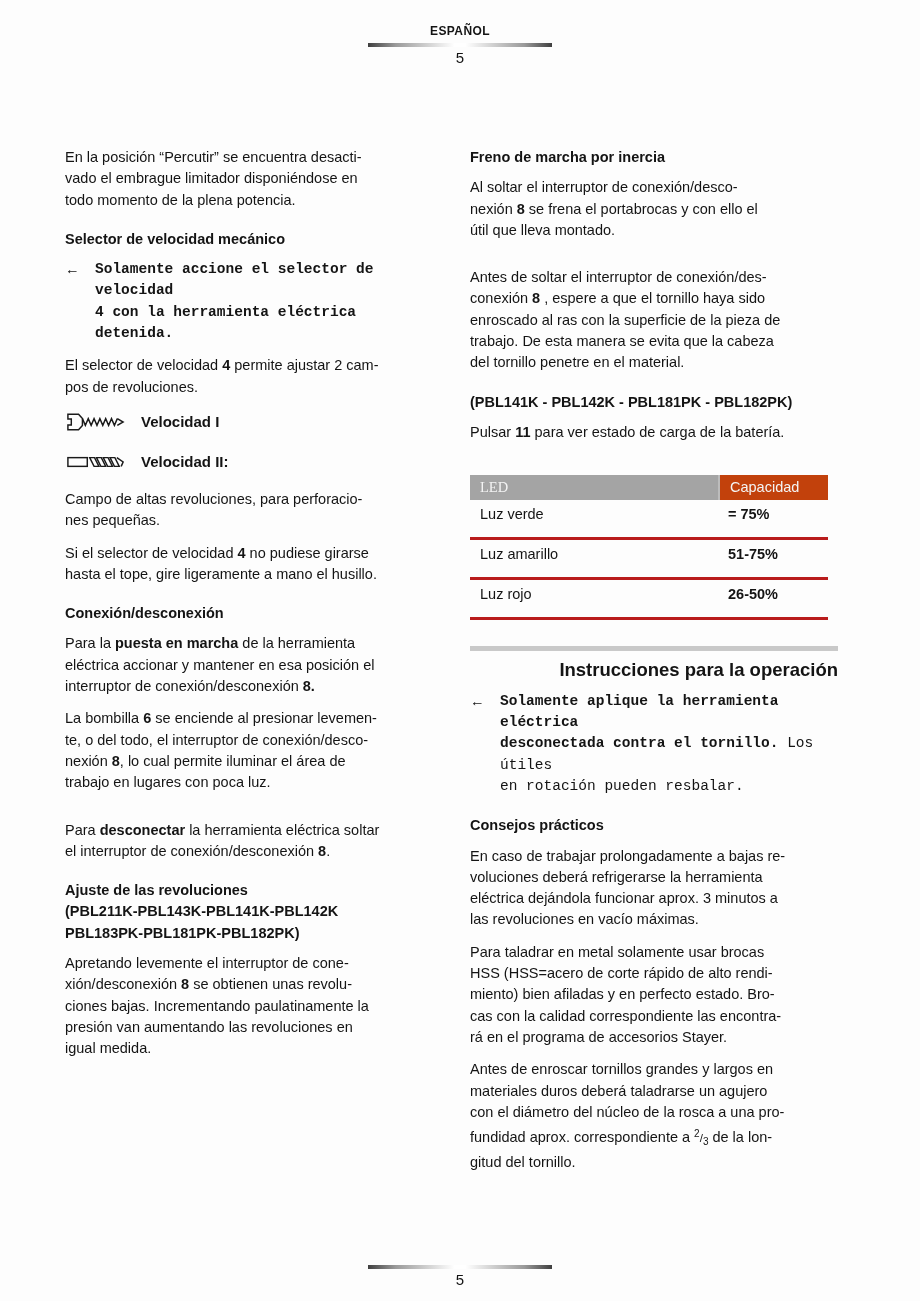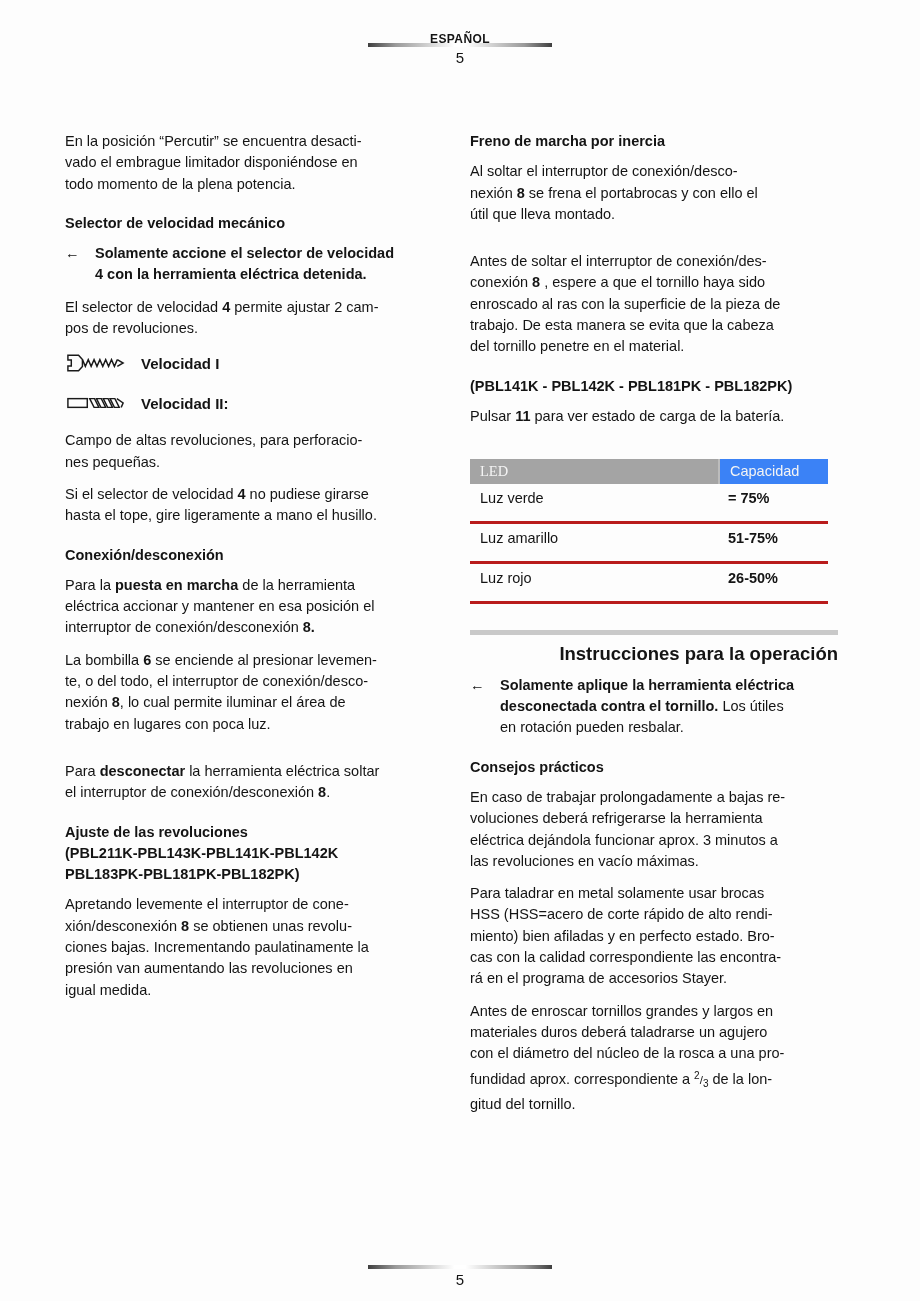--- a/index.html
+++ b/index.html
@@ -2,57 +2,57 @@
 <html><head>
 <meta charset="utf-8">
 <style>
   html,body{margin:0;padding:0;background:#e8e8e8;}
   .page{
     position:relative;width:920px;height:1301px;background:#fdfdfd;
     font-family:"Liberation Sans","DejaVu Sans",sans-serif;
     color:#141414;overflow:hidden;
   }
   
-  .hdr-label{position:absolute;top:32px;left:0;width:920px;text-align:center;
+  .hdr-label{position:absolute;top:24px;left:0;width:920px;text-align:center;
     font-size:12px;font-weight:bold;letter-spacing:.4px;}
   .grad-line{position:absolute;left:368px;width:184px;height:4px;
     background:linear-gradient(90deg,#3f3f3f 0%,#9a9a9a 15%,#ffffff 47%,#ffffff 53%,#9a9a9a 85%,#3f3f3f 100%);}
   .grad-top{top:43px;}
   .grad-bottom{top:1265px;}
   .hdr-page{position:absolute;top:49px;left:0;width:920px;text-align:center;font-size:15px;}
   .ftr-page{position:absolute;top:1271px;left:0;width:920px;text-align:center;font-size:15px;}
   
   .col{position:absolute;top:131px;width:368px;font-size:14.5px;line-height:21.3px;}
   .col-left{left:65px;}
   .col-right{left:470px;}
-  .col > :first-child{margin-top:0;}
+  .col > :first-child{margin-top:16px;}
   .p{margin:0 0 11px;white-space:pre-line;}
   .mt-lg{margin-top:26px;}
   h2,h3{white-space:pre-line;}
   h3{font-size:14.5px;line-height:21.3px;margin:18px 0 9px;font-weight:bold;}
   h3.mt-xl{}
   h2{font-size:18.5px;line-height:24px;margin:0 0 9px;font-weight:bold;text-align:right;}
   .note{display:flex;margin:0 0 11px;}
   .arrow{flex:0 0 30px;width:30px;font-weight:bold;}
-  .note-text{flex:1;white-space:pre-line;}
+  .note-text{flex:1;white-space:pre-line;font-family:Liberation Mono, monospace;}
   .bold{font-weight:bold;}
   .sup{font-size:10px;vertical-align:5px;}
   .sub{font-size:10px;vertical-align:-3px;}
   .frac{font-size:11.5px;}
   
   .icon-row{display:flex;align-items:center;margin:8px 0 14px;height:26px;}
   .icon-row svg{width:62px;height:24px;margin-right:14px;flex:0 0 62px;}
   .icon-label{font-weight:bold;font-size:15px;}
   .tool-icon path,.tool-icon rect{fill:none;stroke:#1a1a1a;stroke-width:1.5;stroke-linejoin:miter;}
   
   .cap-table{width:358px;border-collapse:collapse;margin-top:32px;table-layout:fixed;}
   .cap-table th{font-weight:normal;text-align:left;height:25px;
     color:#f4f4f4;font-size:14.5px;padding:0 0 0 10px;}
   .th-led{background:#a4a4a4;font-family:Liberation Serif, serif;}
-  .th-cap{background:#3b82f6;border-left:2px solid #bcbcbc;width:98px;}
+  .th-cap{background:#c2410c;border-left:2px solid #bcbcbc;width:98px;}
   .cap-table td{height:29px;border-bottom:3px solid #b91c1c;padding:0 0 8px 10px;}
   td.cap{padding-left:9px;font-weight:bold;}
   
   .section-bar{height:4.5px;background:#c9c9c9;margin:26px 0 7px;}
 </style>
 </head>
 <body>
 
 <div class="page">
 

